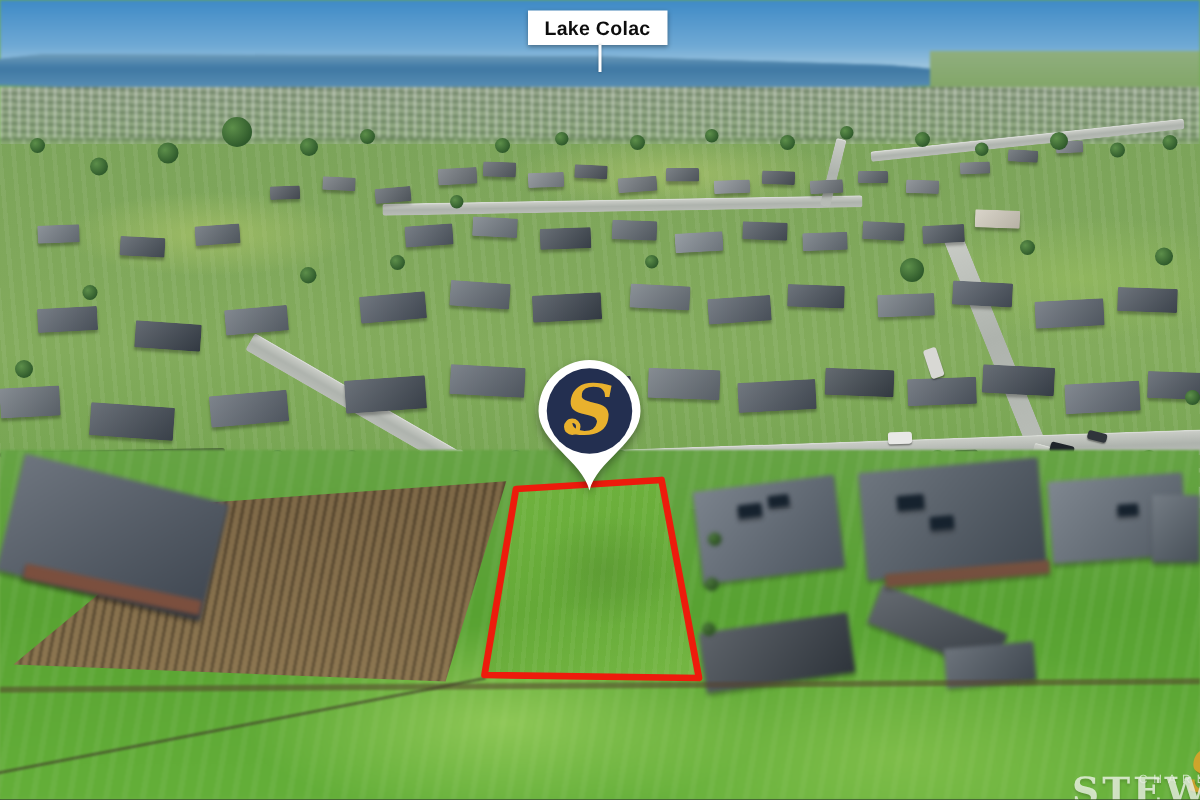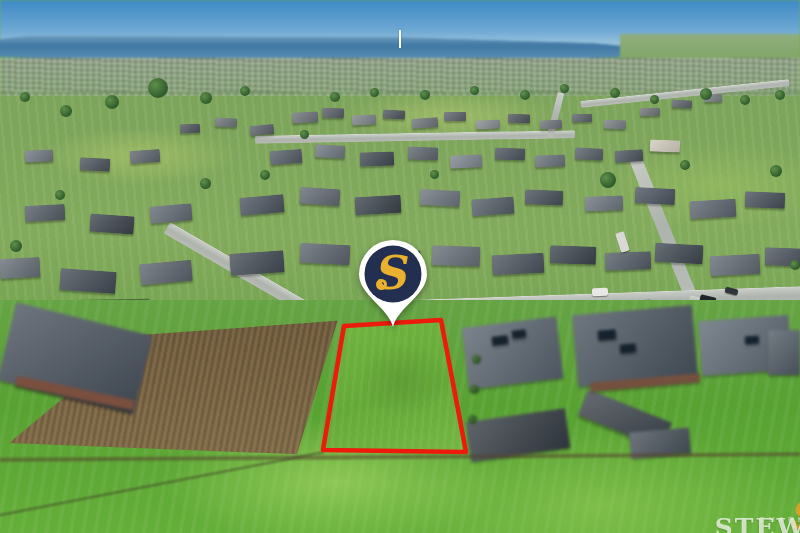--- a/index.html
+++ b/index.html
@@ -255,20 +255,21 @@
         <div class="tree blurmore" style="left: 468px; top: 415px; width: 9px; height: 9px; background: radial-gradient(circle at 35% 35%, rgb(77, 122, 60), rgb(39, 73, 31) 72%);"></div>
       </div>
     <div class="fenceline"></div>
     <div class="wirefence"></div>
   </div>
 
   <svg id="boundary-svg" viewBox="0 0 800 533">
     <polygon id="lot-poly" points="344,326 441,320 466,452 323,450" fill="rgba(118,186,66,0.30)" stroke-width="4.5" stroke-linejoin="round" stroke="#ed1b0c"></polygon>
   </svg>
 
+  <div class="lake-flag">Lake Colac</div>
   <div class="lake-flag-line"></div>
 
   <div class="pin">
     <svg width="76" height="90" viewBox="0 0 76 90">
       <path id="pin-drop" d="M38,88 C33,68 4,56 4,35 a34,34 0 1 1 68,0 c0,21 -29,33 -34,53 Z" fill="#ffffff"></path>
       <circle id="pin-circle" cx="38" cy="35" r="28.5" fill="#232f50"></circle>
     </svg>
     <div class="pin-letter" style="color: rgb(233, 177, 45);">S</div>
     <div class="pin-ring" style="border-color: rgb(233, 177, 45);"></div>
   </div>

